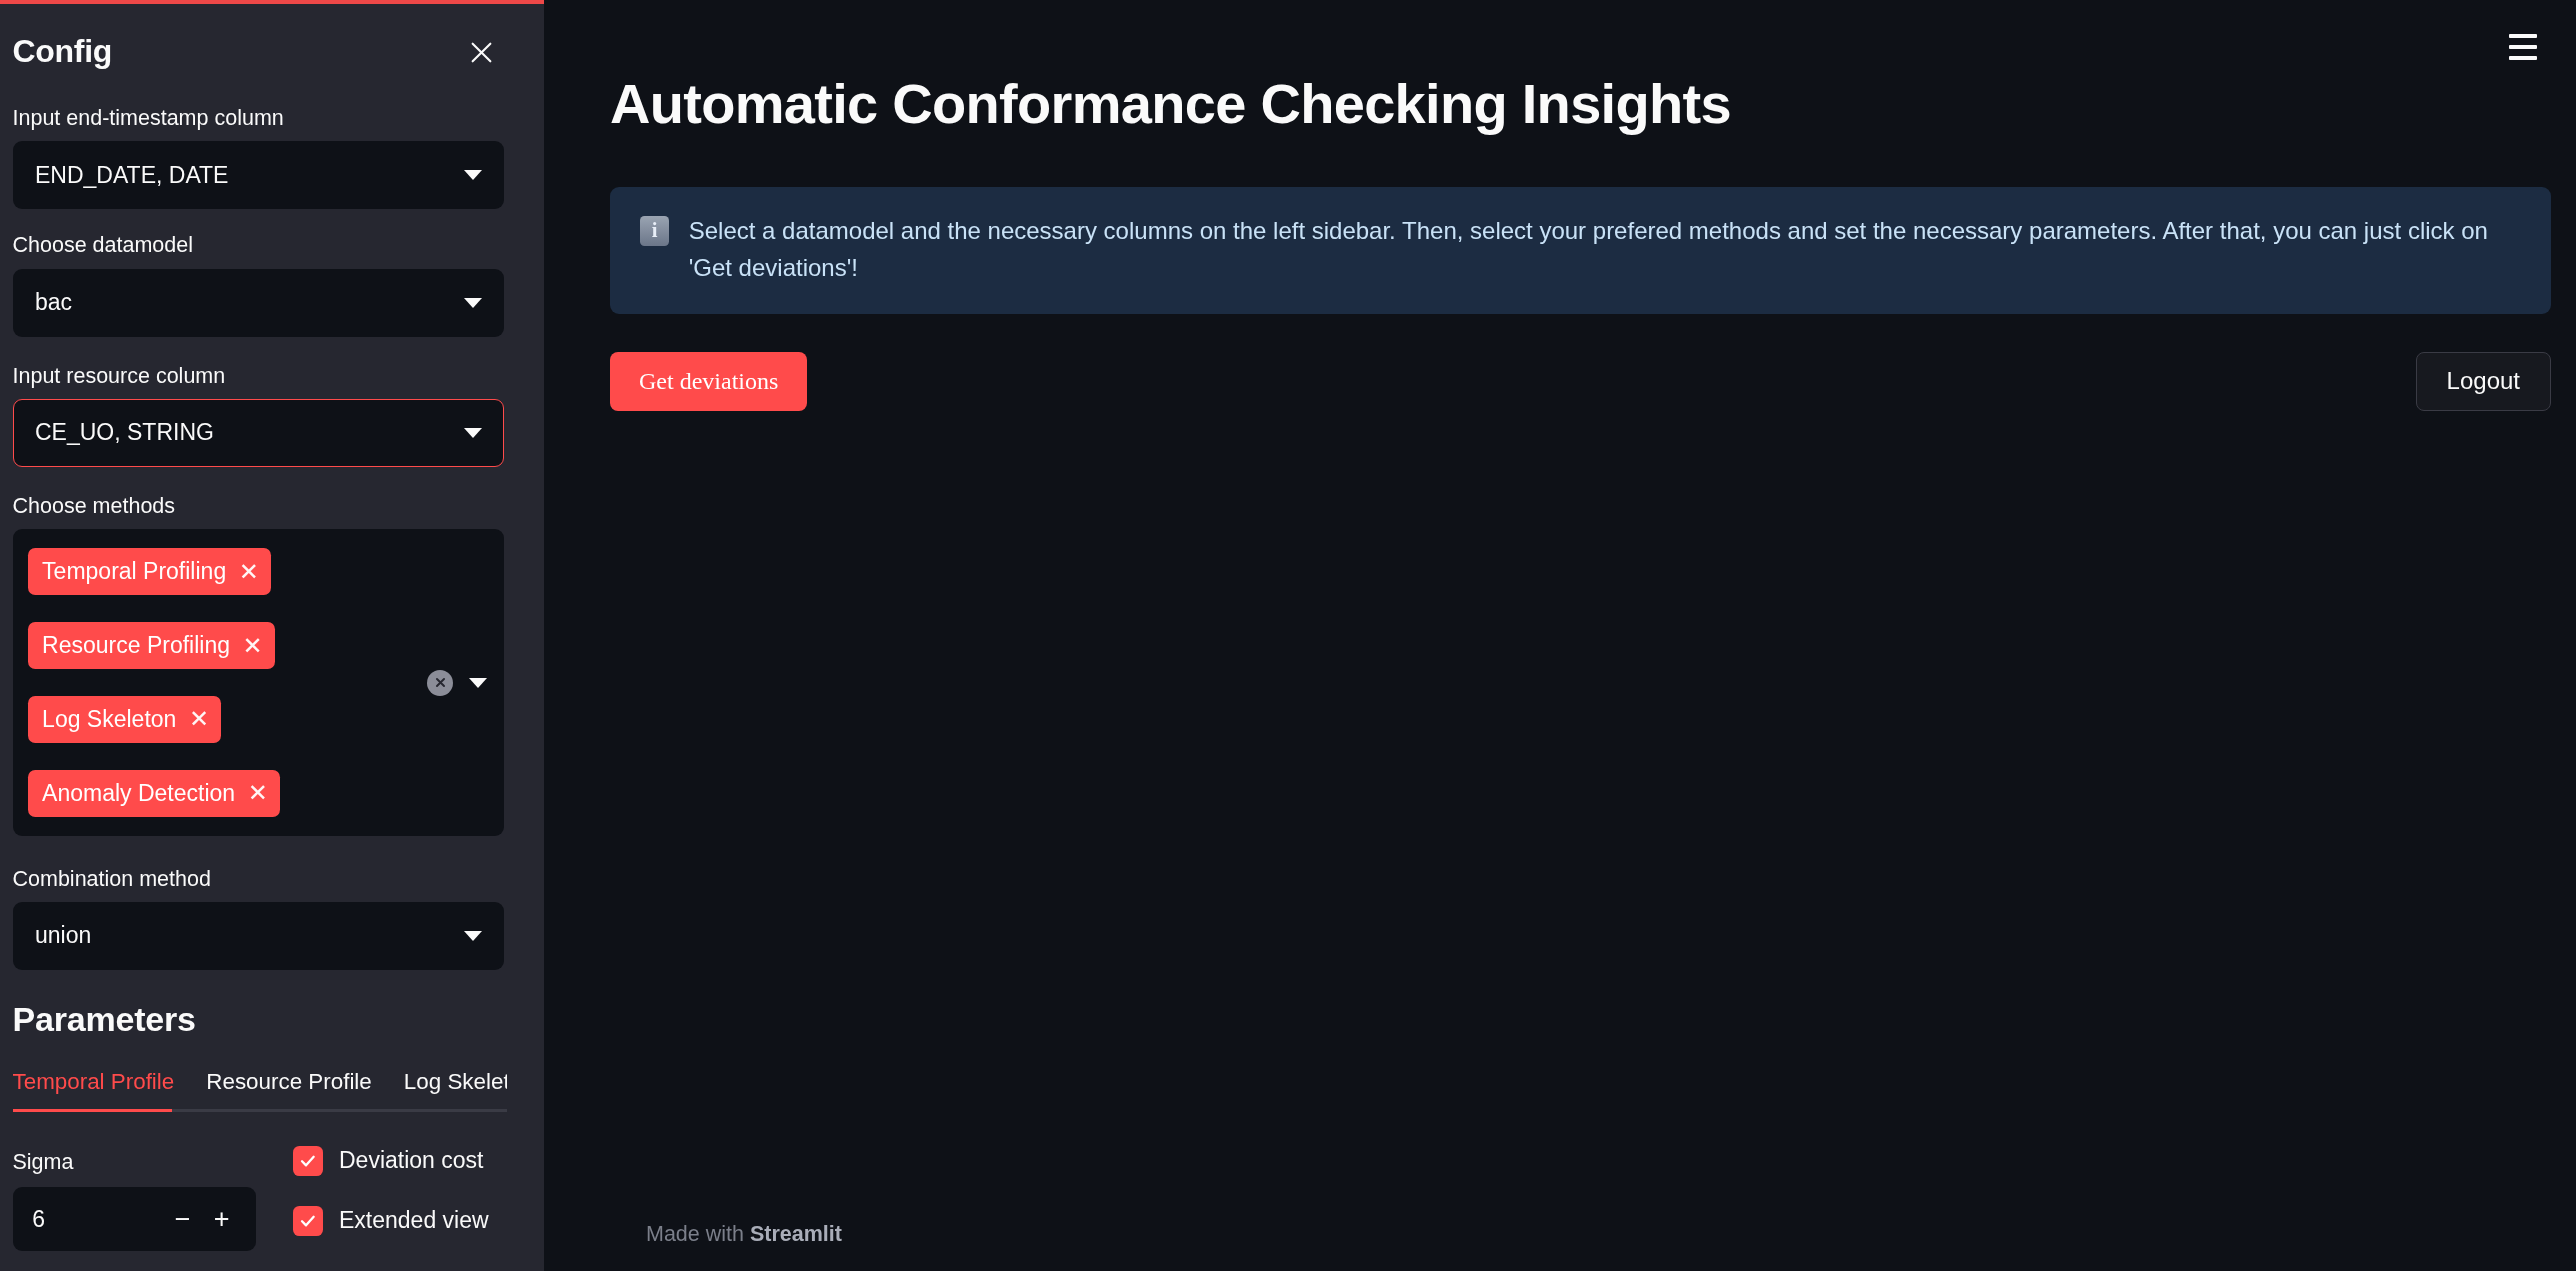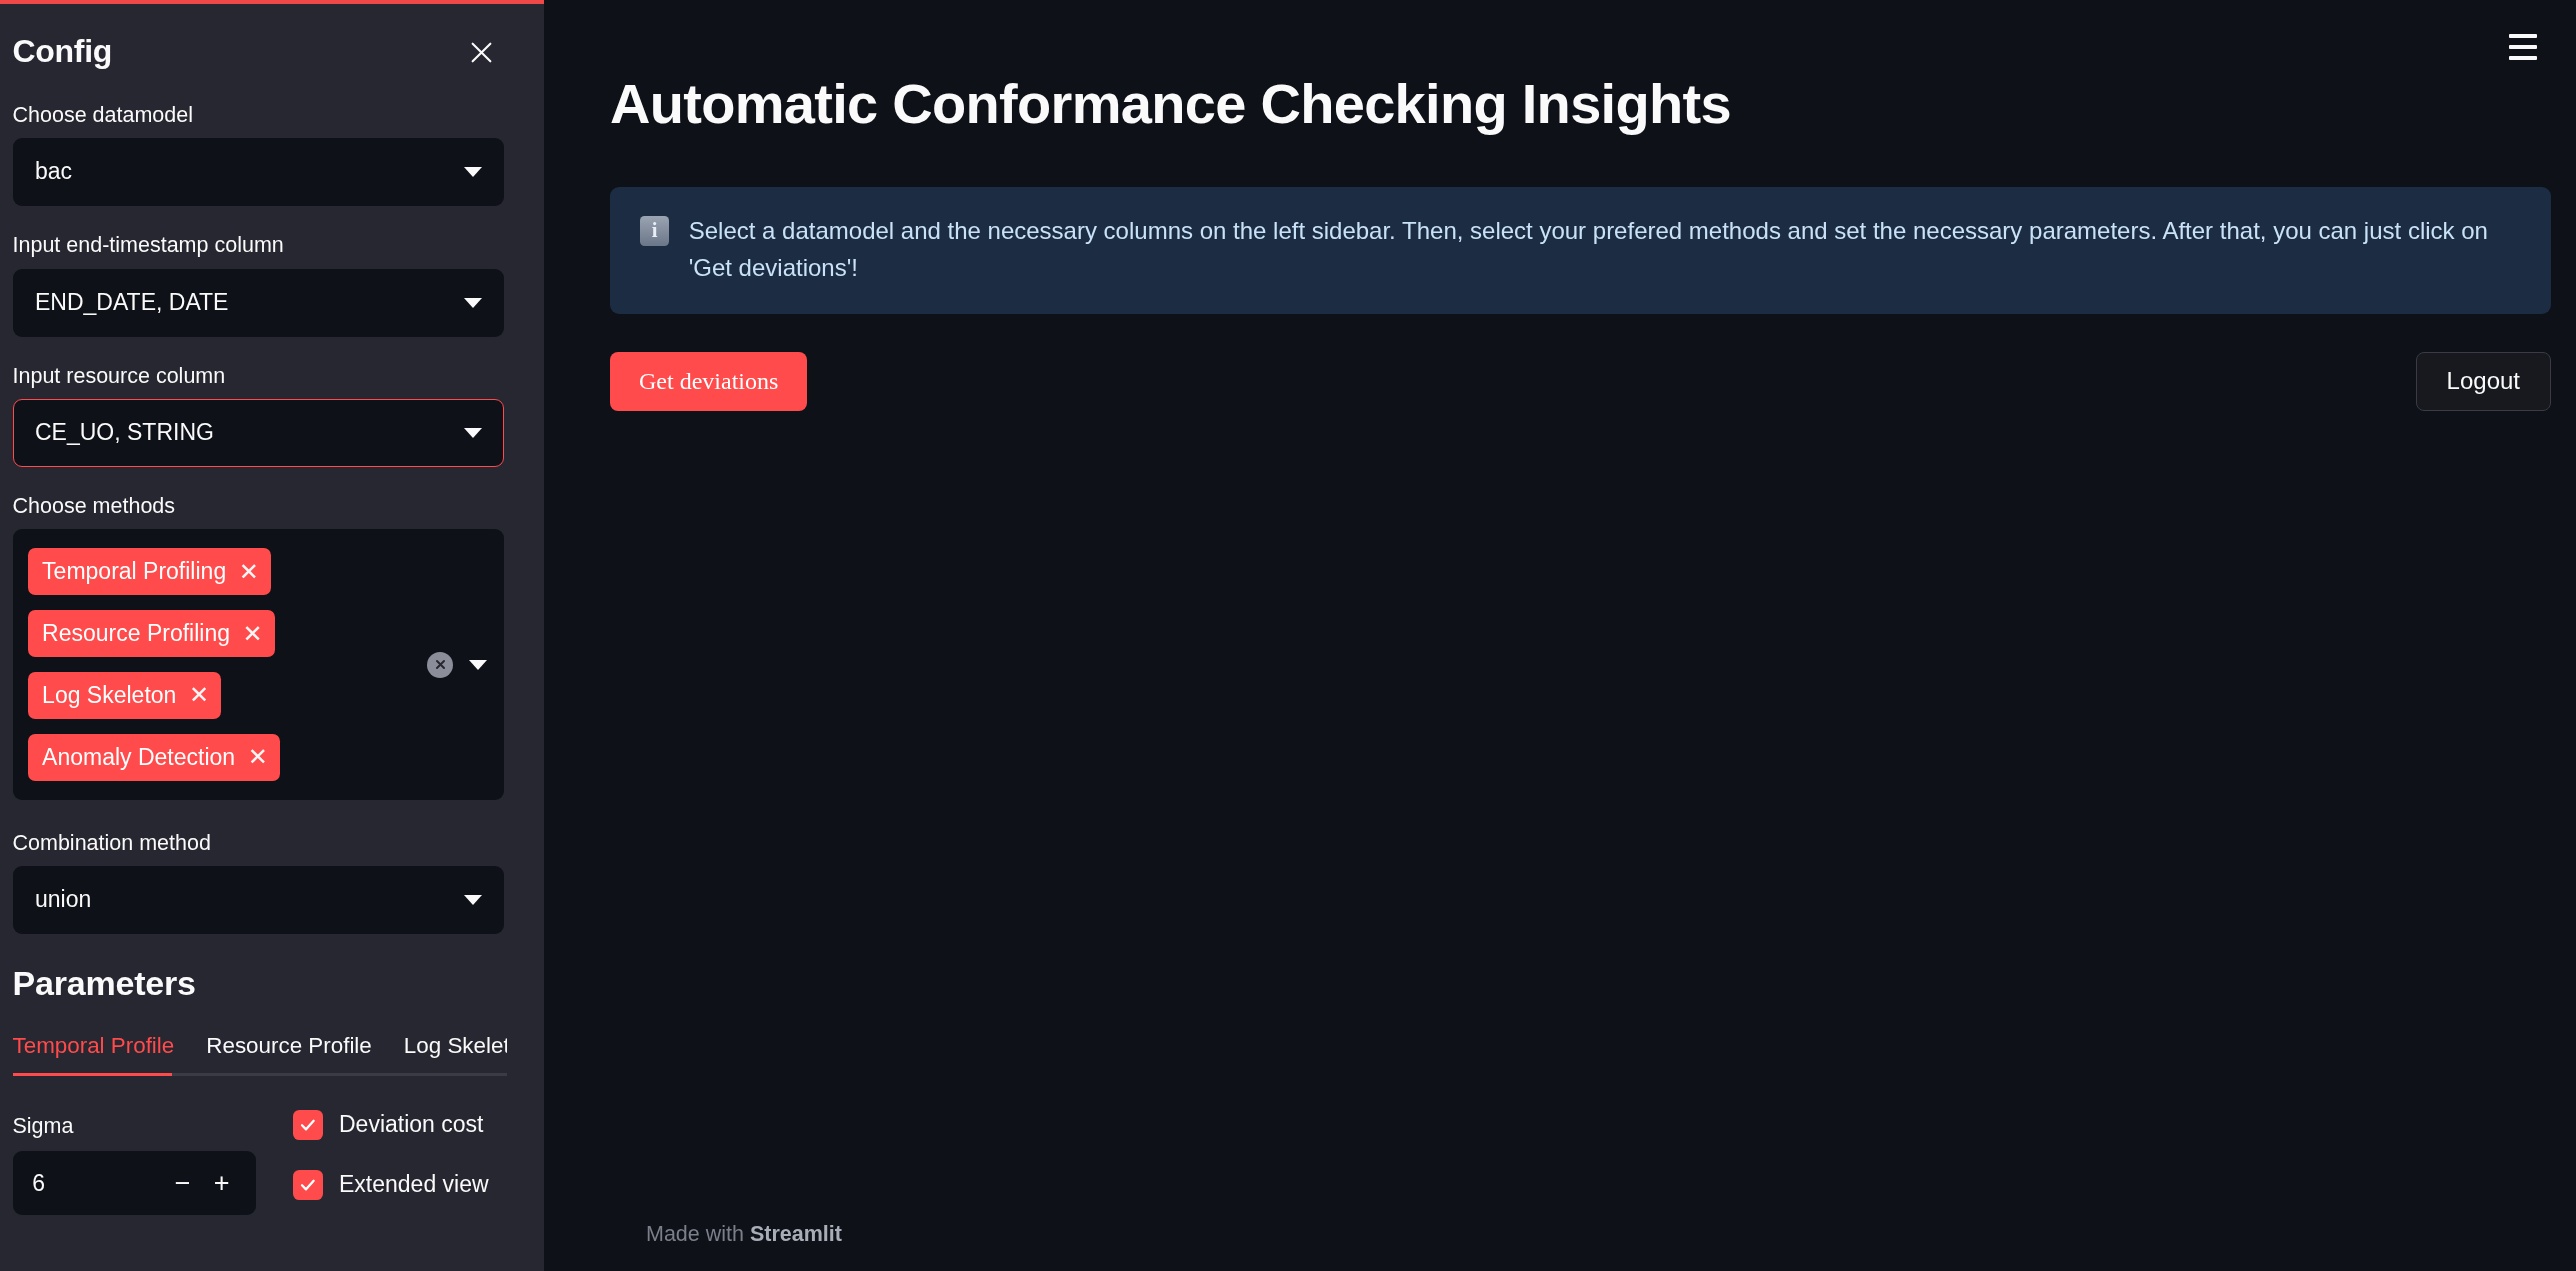--- a/index.html
+++ b/index.html
@@ -114,21 +114,21 @@
   .multiselect {
     position: relative;
     background: #0e1117;
     border-radius: 9px;
     border: 0.9px solid transparent;
     padding: 12.5px 72px 12.5px 14.3px;
     min-height: 143px;
     display: flex;
     flex-wrap: wrap;
     align-content: flex-start;
-    gap: 4px;
+    gap: 16px;
     cursor: text;
   }
   .chip {
     display: inline-flex;
     align-items: center;
     background: #ff4b4b;
     color: #ffffff;
     border-radius: 7.2px;
     height: 47px;
     padding: 0 12.5px 0 14.3px;
@@ -395,32 +395,32 @@
         <div class="sidebar-title">Config</div>
         <div class="close-btn">
           <span>
             <svg width="23" height="23" viewBox="0 0 26 26">
               <path d="M3 3 L23 23 M23 3 L3 23" stroke="#fafafa" stroke-width="2.4" stroke-linecap="round" fill="none"></path>
             </svg>
           </span>
         </div>
       </div>
 
+      <div class="field-block">
+        <div class="field-label">Input end-timestamp column</div>
+        <div class="select-box">
+          <div class="select-value">END_DATE, DATE</div>
+          <div class="caret"></div>
+        </div>
+      </div>
+
       <div class="field-block" style="margin-top:19.7px;">
         <div class="field-label">Choose datamodel</div>
         <div class="select-box">
           <div class="select-value">bac</div>
-          <div class="caret"></div>
-        </div>
-      </div>
-
-      <div class="field-block">
-        <div class="field-label">Input end-timestamp column</div>
-        <div class="select-box">
-          <div class="select-value">END_DATE, DATE</div>
           <div class="caret"></div>
         </div>
       </div>
 
       <div class="field-block">
         <div class="field-label">Input resource column</div>
         <div class="select-box focused">
           <div class="select-value">CE_UO, STRING</div>
           <div class="caret"></div>
         </div>

